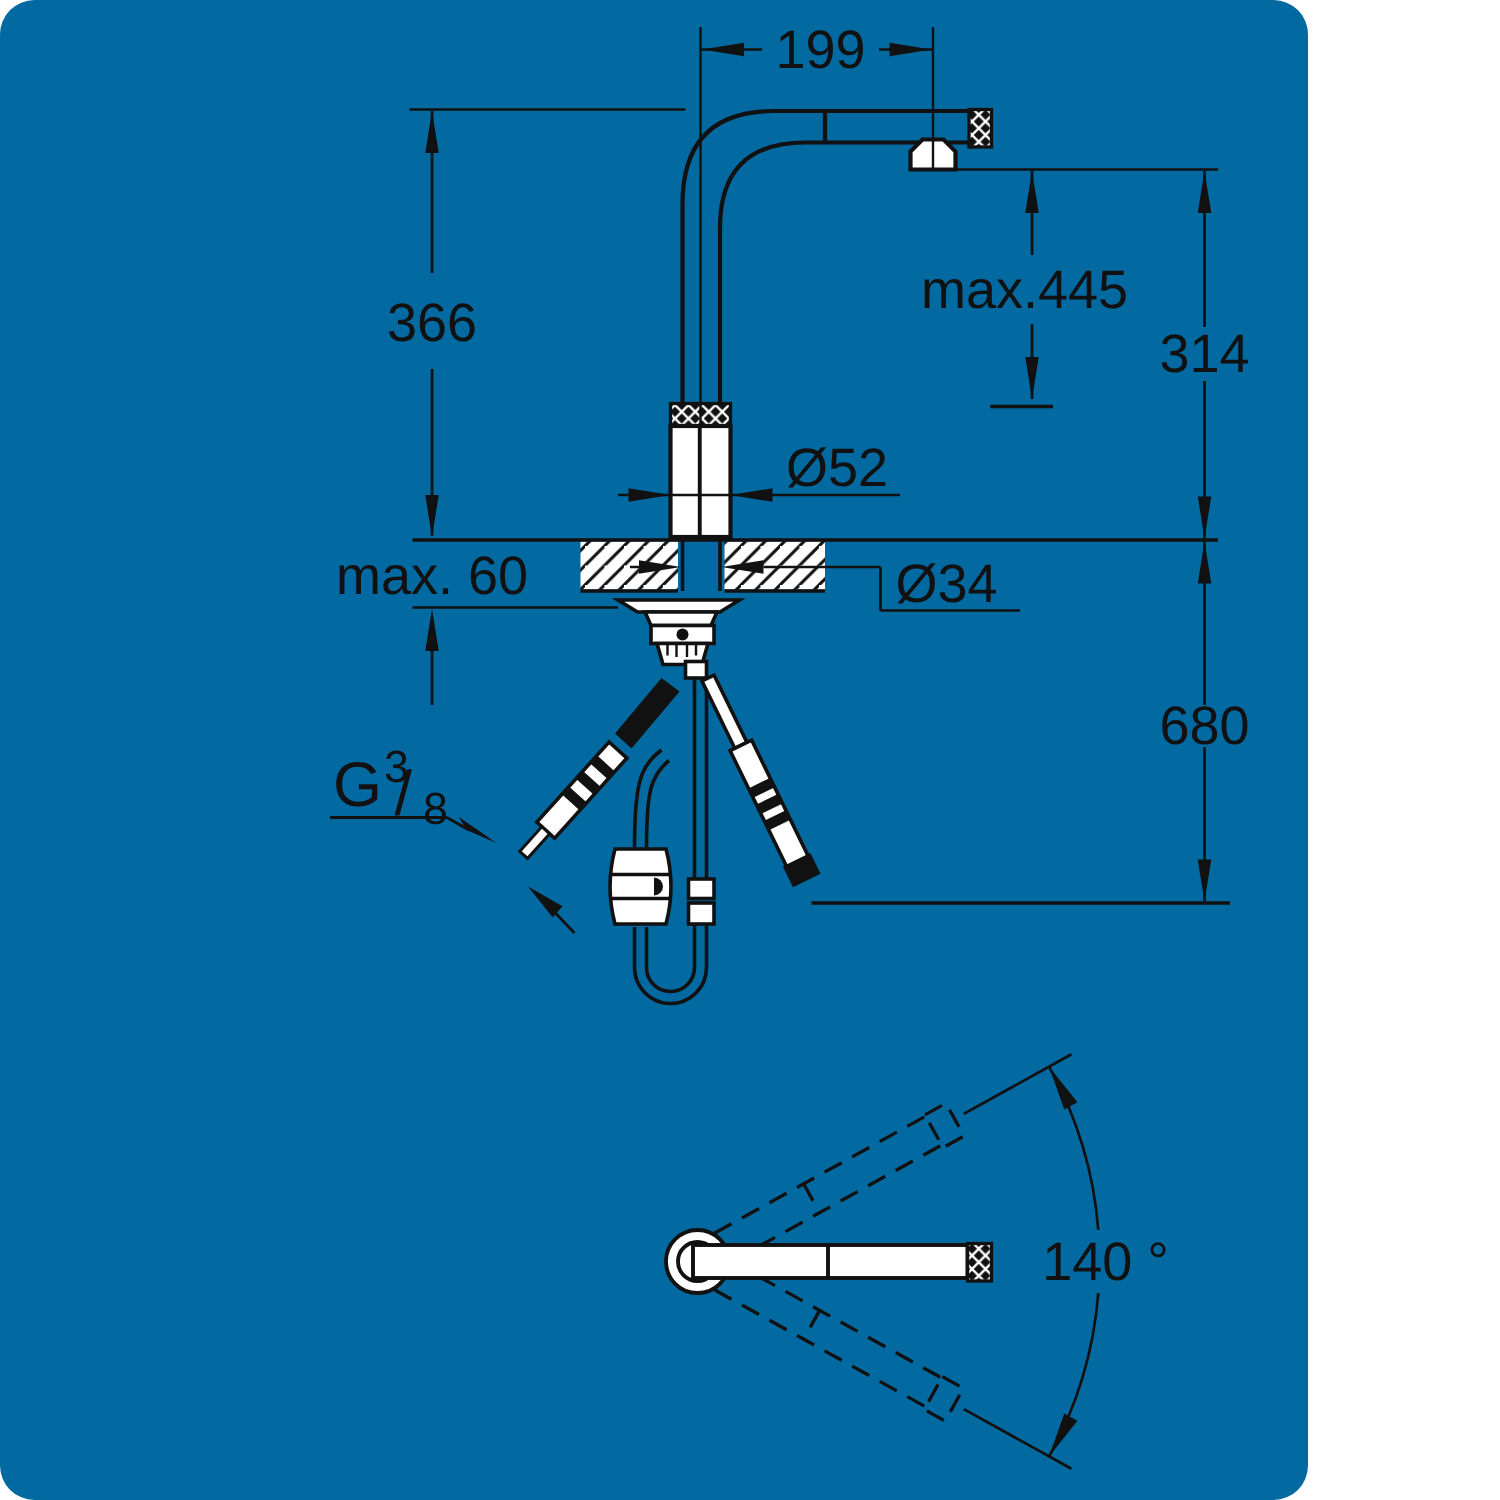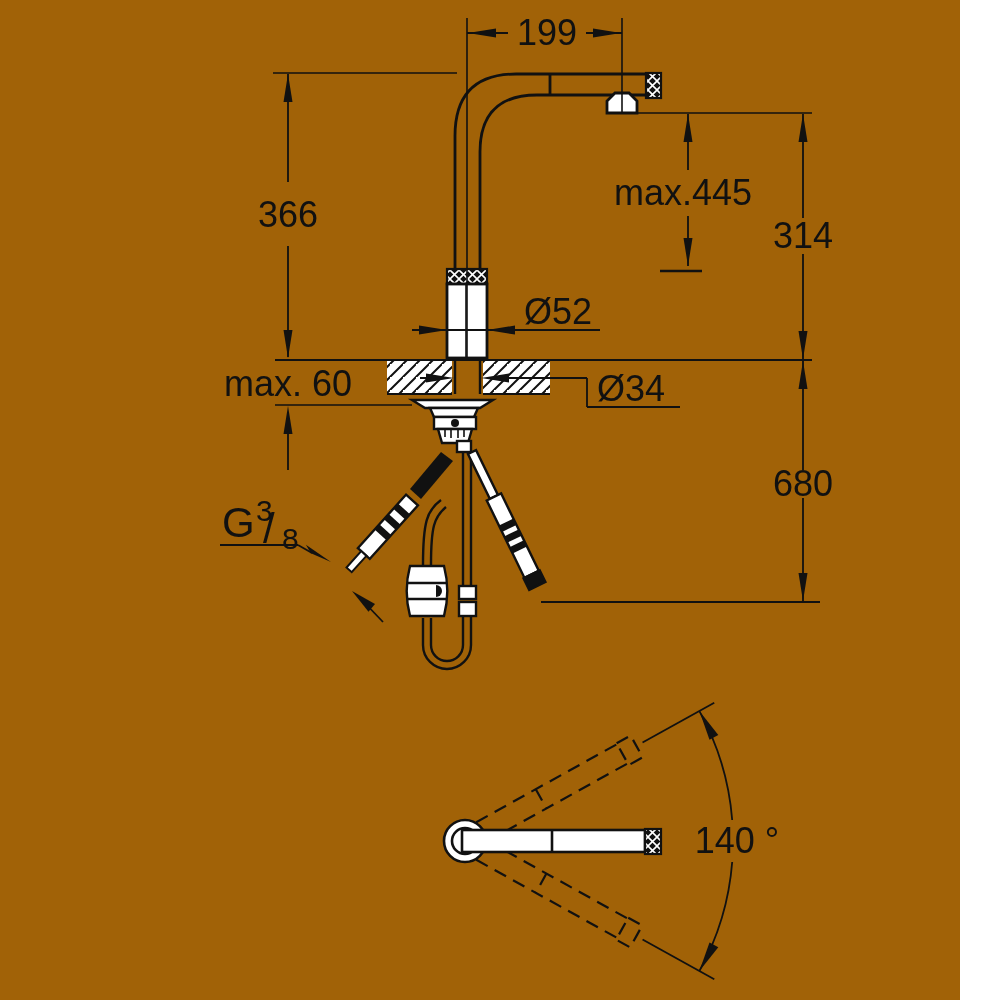--- a/index.html
+++ b/index.html
@@ -1,16 +1,16 @@
 <!DOCTYPE html>
 <html><head>
 <meta charset="utf-8">
 <style>
   html,body{margin:0;padding:0;background:#ffffff;}
-  .page{width:960px;height:1000px;background:#a16207;position:relative;overflow:hidden;}
+  .page{width:872px;height:1000px;background:#0369a1;position:relative;overflow:hidden;border-radius:23px;}
   svg{display:block;}
   text{font-family:"Liberation Sans","DejaVu Sans",sans-serif;fill:#111;}
   .dim{font-size:36px;}
   .dimsmall{font-size:30px;}
   .big{font-size:42px;}
 </style>
 </head>
 <body>
 
 <div class="page">

